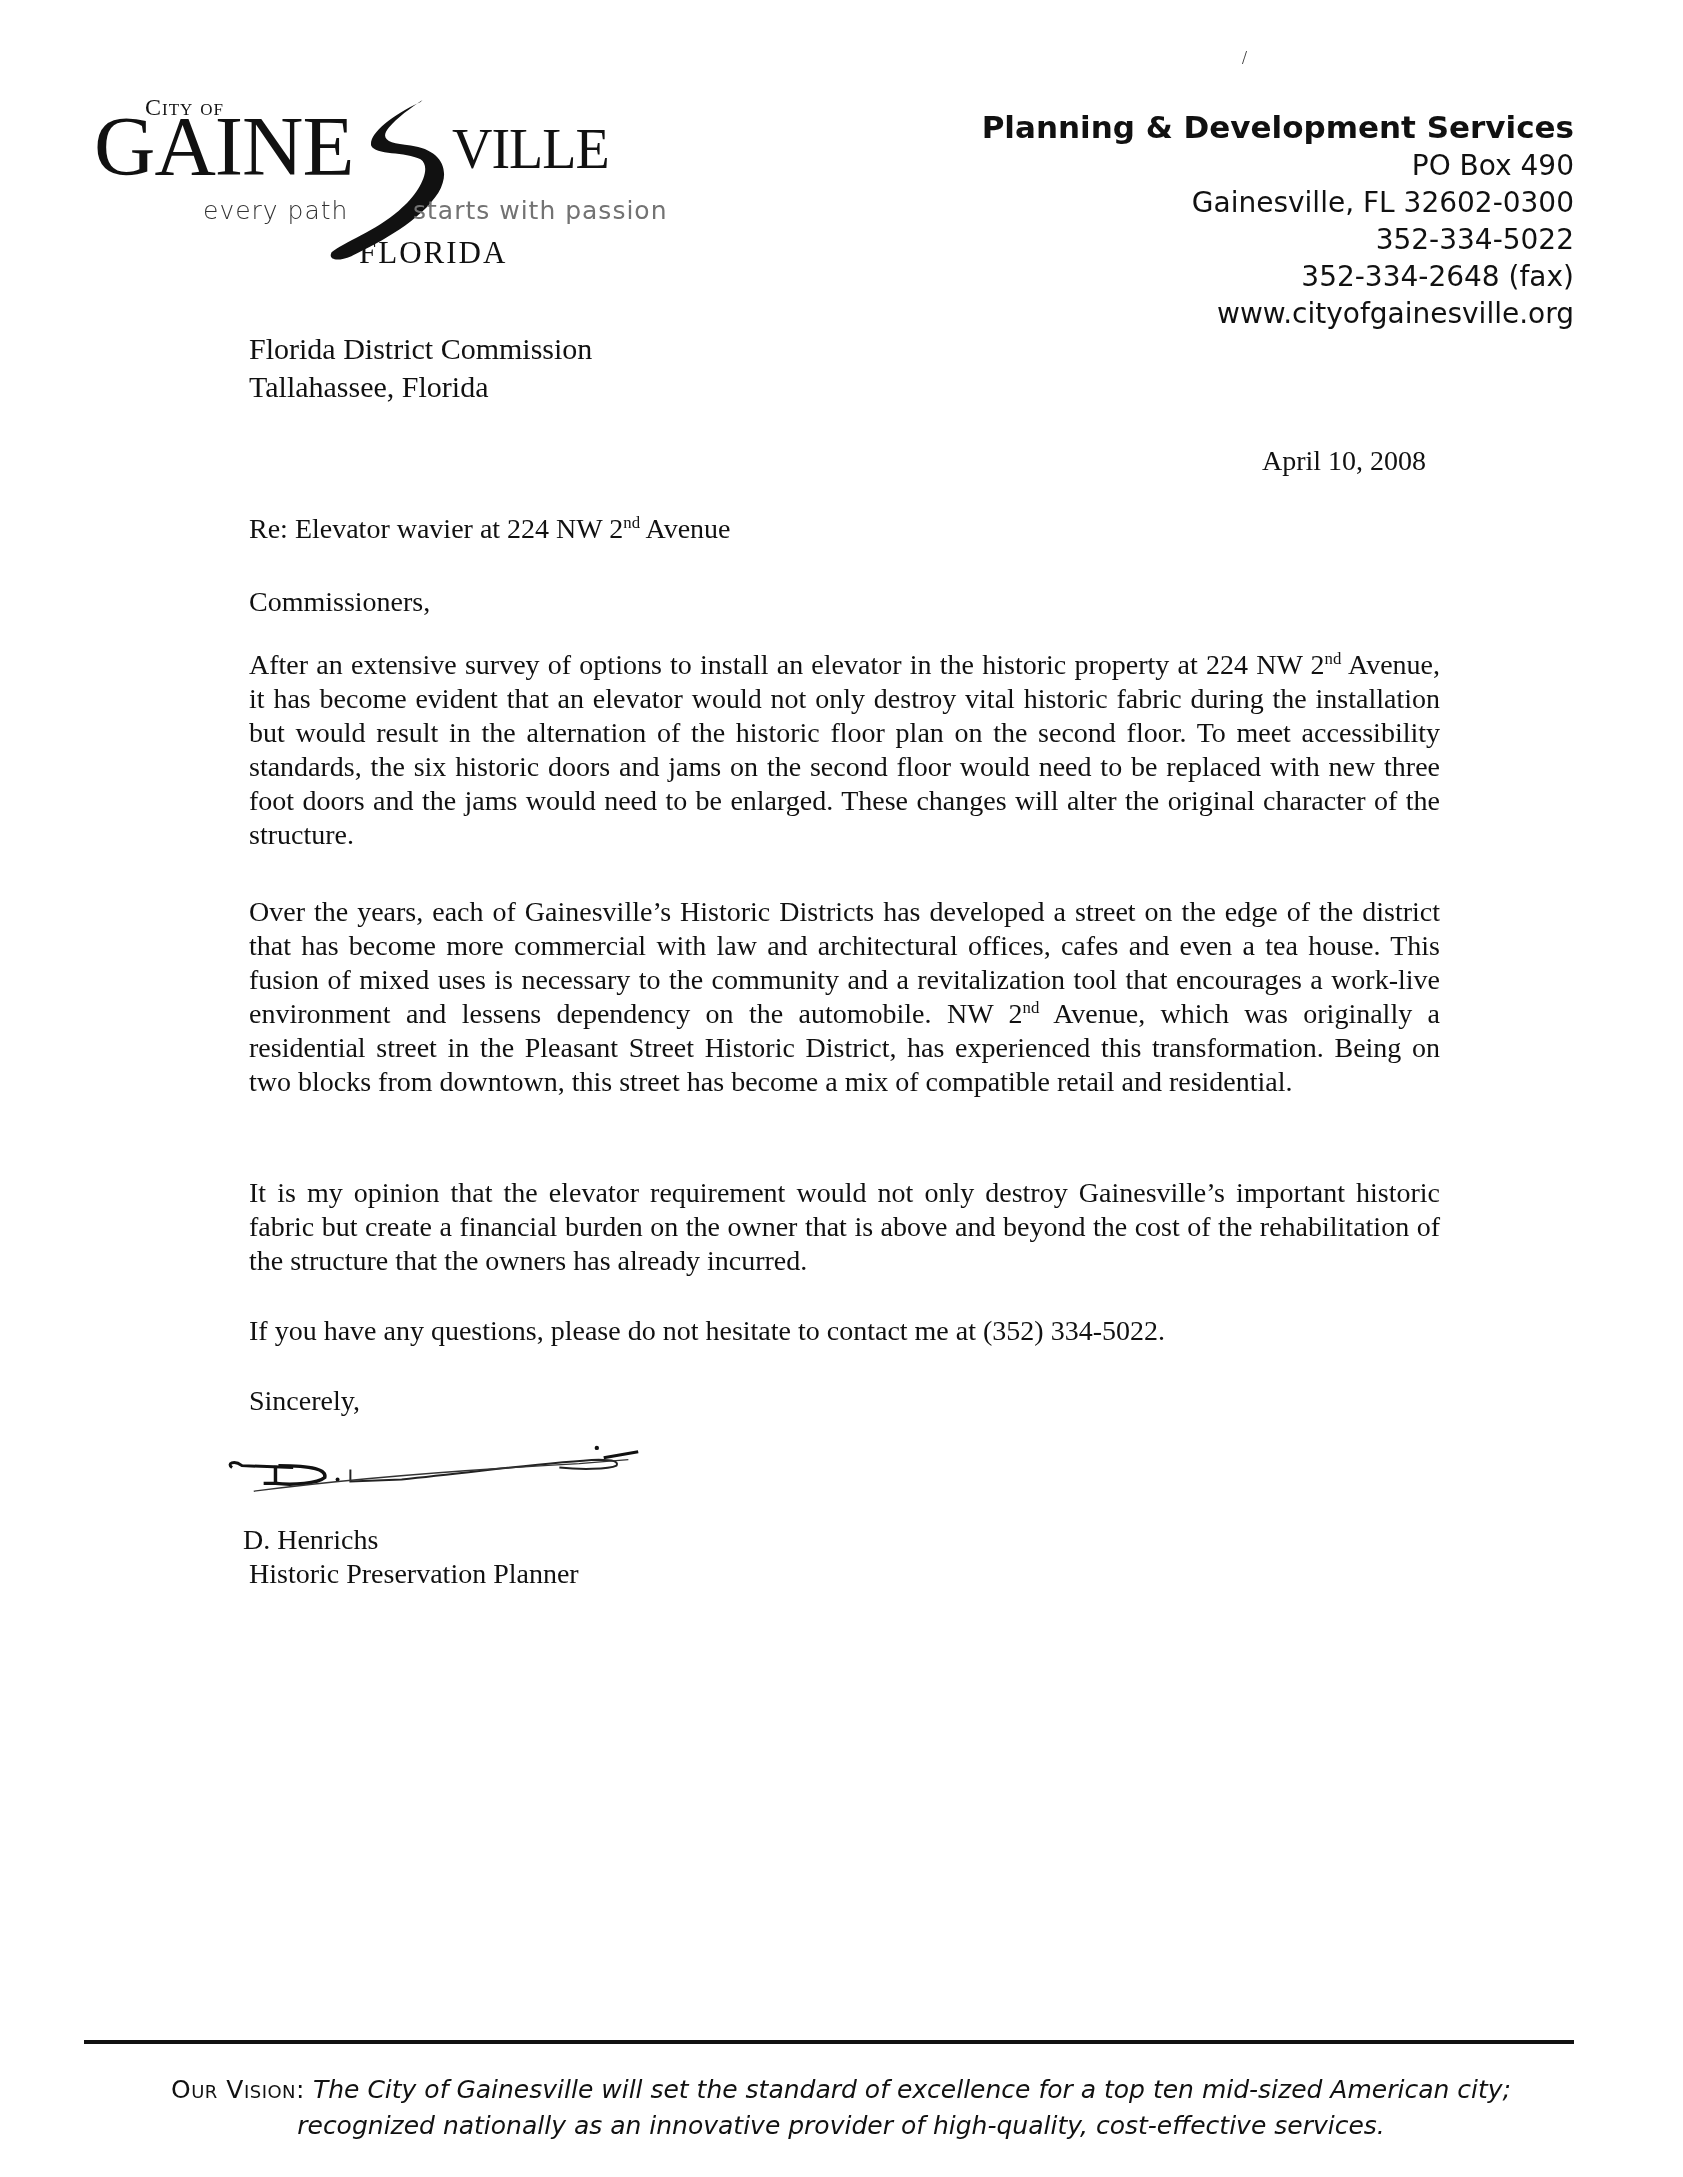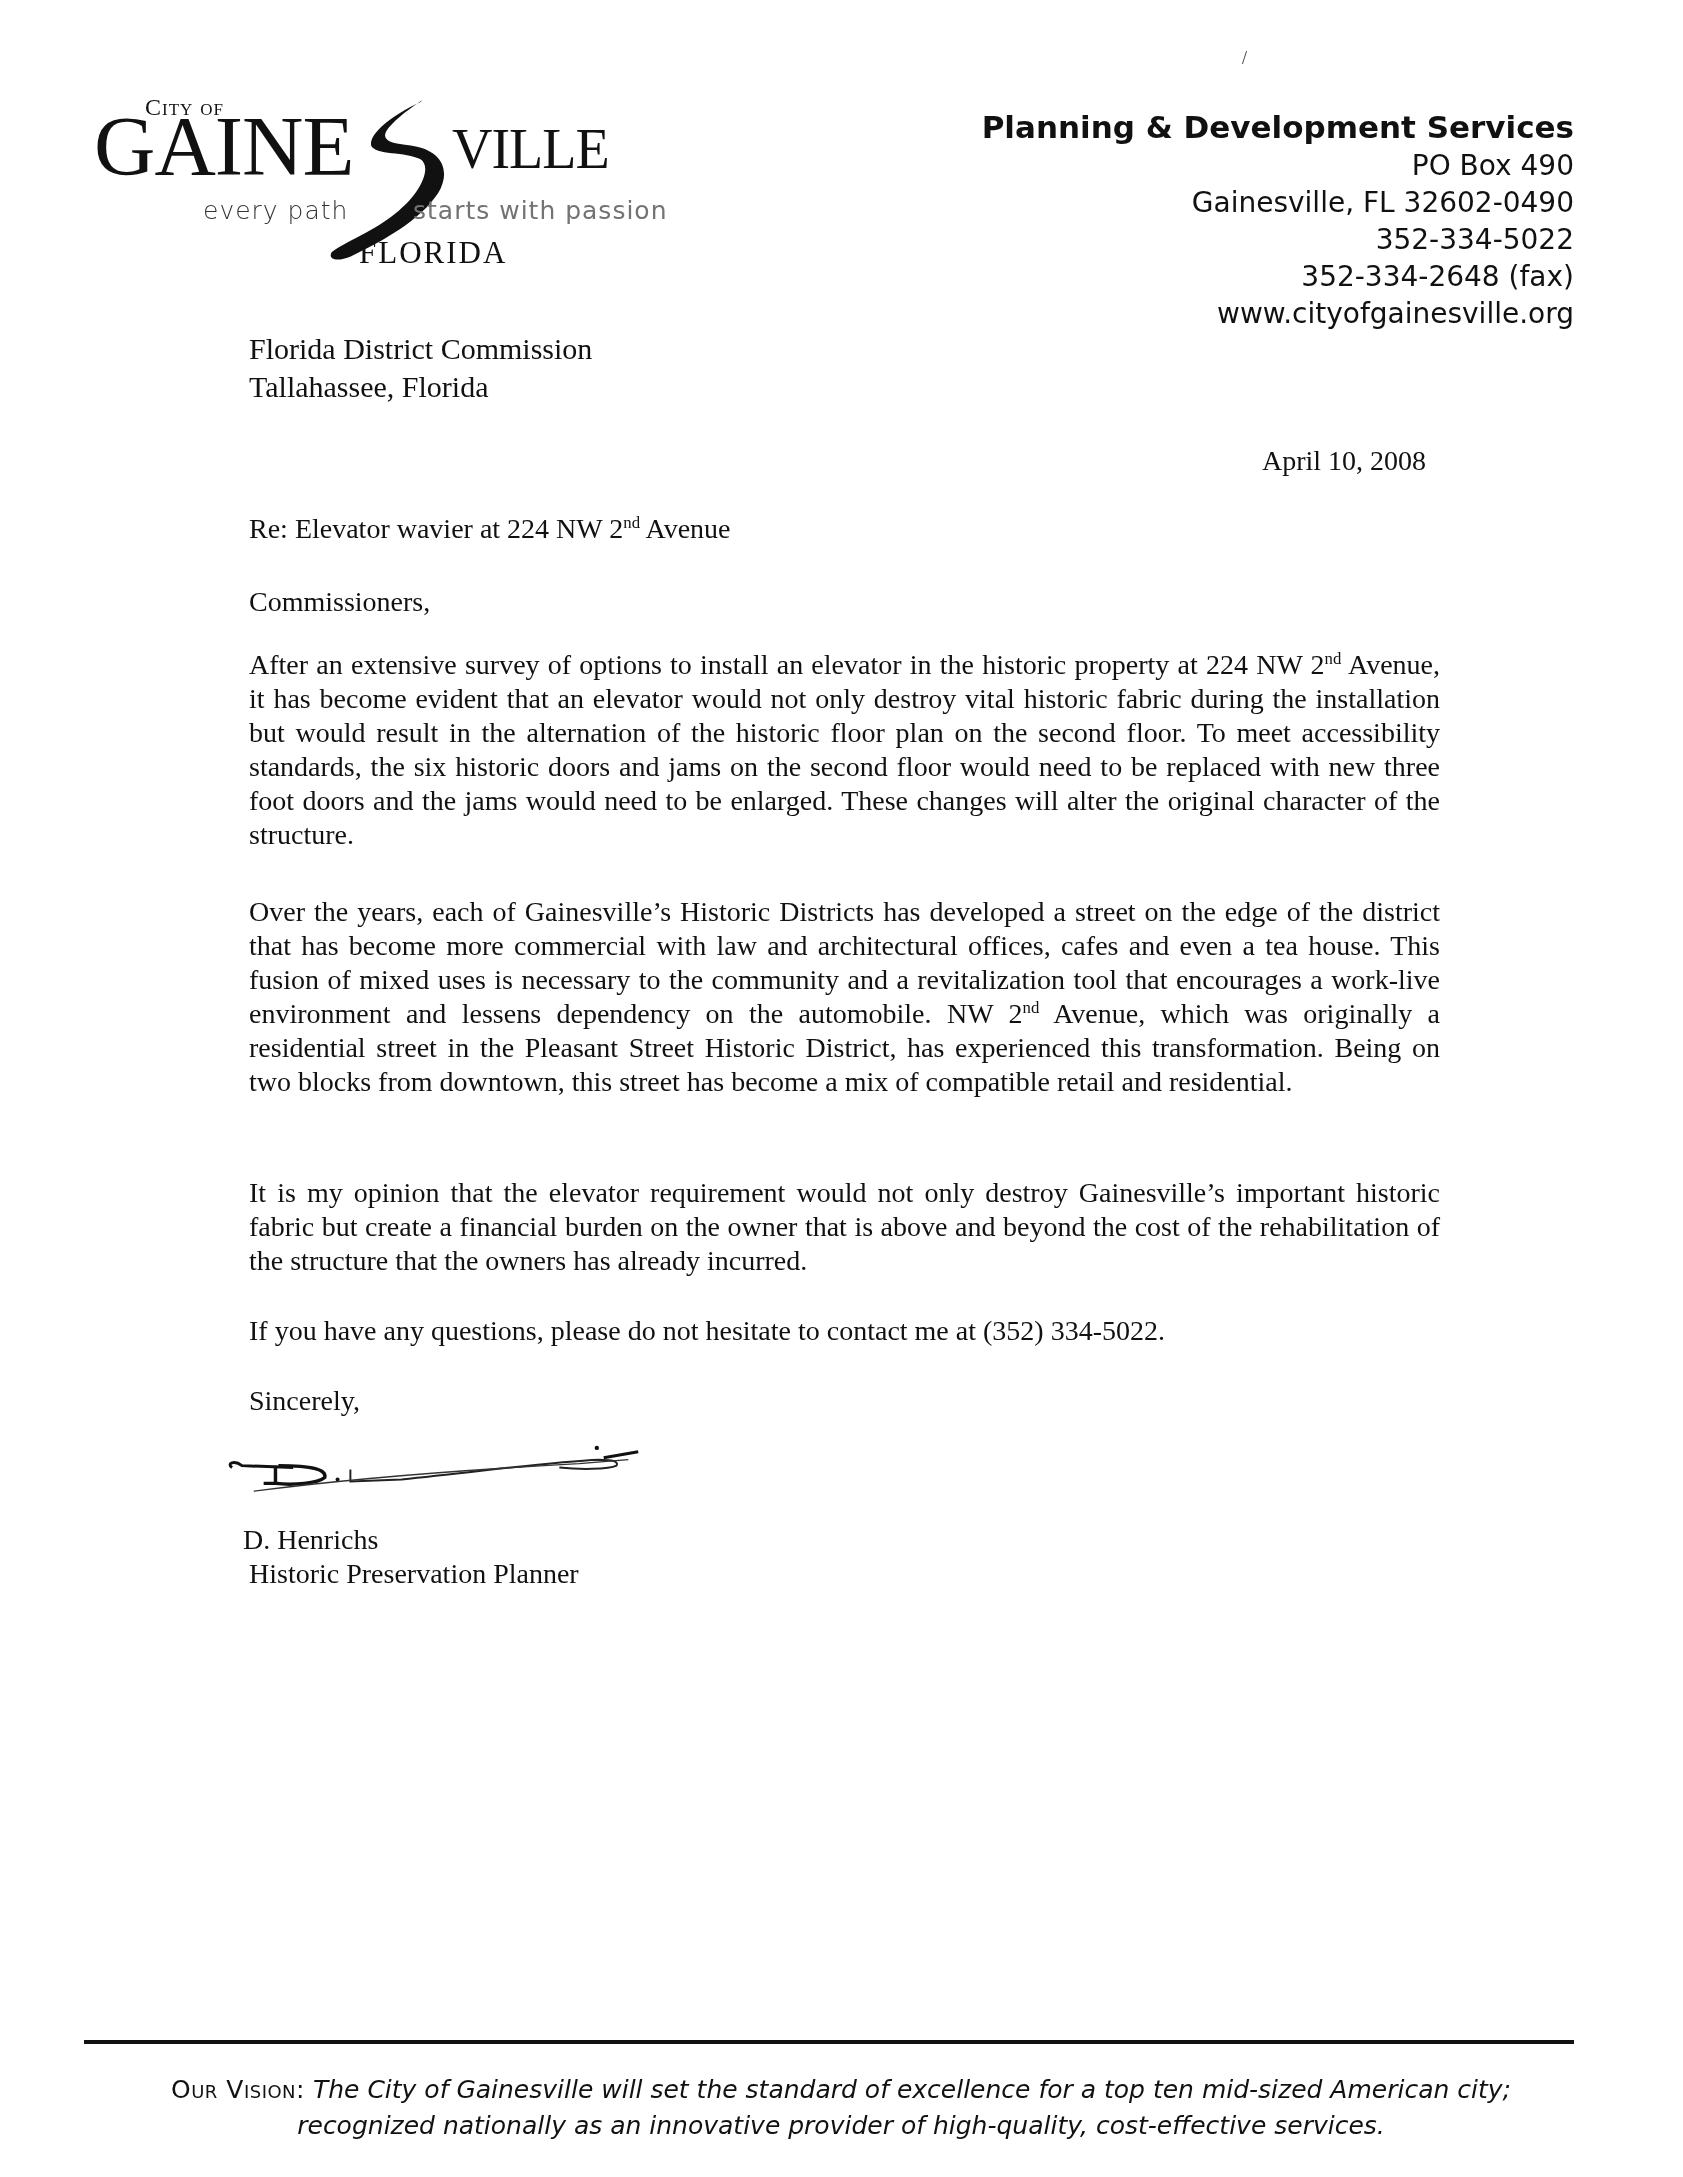--- a/index.html
+++ b/index.html
@@ -60,21 +60,21 @@
   <div id="logo-tag-left" class="abs sans">every path</div>
   <div id="logo-tag-right" class="abs sans">starts with passion</div>
   <div id="logo-florida" class="abs serif">FLORIDA</div>
 </div>
 
 <div id="scan-mark" class="abs serif">/</div>
 
 <div id="header-contact" class="abs sans">
   <div id="dept-name">Planning &amp; Development Services</div>
   <div class="contact-line">PO Box 490</div>
-  <div class="contact-line">Gainesville, FL 32602-0490</div>
+  <div class="contact-line">Gainesville, FL 32602-0300</div>
   <div class="contact-line">352-334-5022</div>
   <div class="contact-line">352-334-2648 (fax)</div>
   <div class="contact-line">www.cityofgainesville.org</div>
 </div>
 
 <div id="recipient" class="abs serif">
   <div>Florida District Commission</div>
   <div>Tallahassee, Florida</div>
 </div>
 

